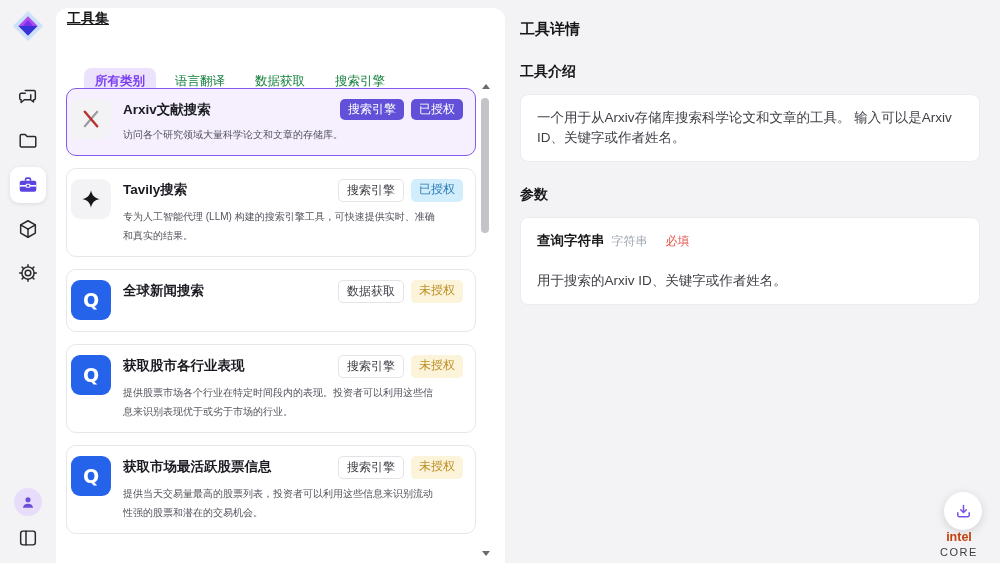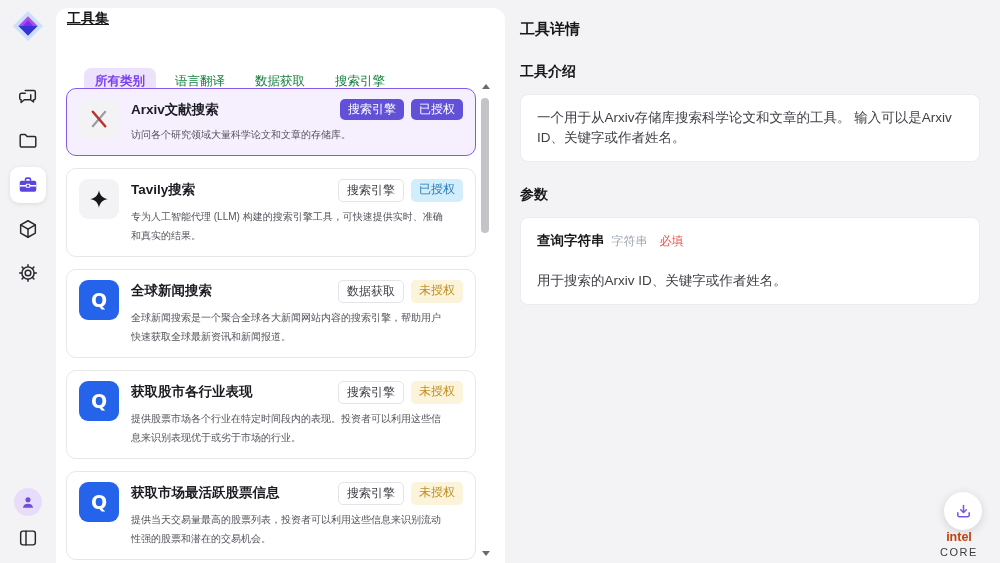--- a/index.html
+++ b/index.html
@@ -26,21 +26,21 @@
   .list-panel { position:absolute; left:56px; top:8px; width:449px; height:555px;
                 background:#fff; border-radius:12px 12px 0 0; overflow:hidden; }
   .lp-title { position:absolute; left:11px; top:2px; font-size:14px; font-weight:bold;text-decoration:underline; }
   .tabs { position:absolute; left:28px; top:48px; display:flex; gap:8px;margin-top:12px; }
   .tab { font-size:12.5px; color:#15803d; padding:5px 11px; border-radius:7px; cursor:pointer; white-space:nowrap; }
   .tab.active { background:#ece2fb; color:var(--accent,#7a3ff0); font-weight:bold; }
 
   .tool-list { position:absolute; left:10px; top:80px; width:410px; height:475px;
                display:flex; flex-direction:column; gap:12px; overflow:hidden; }
   .tool-card { flex-shrink:0; background:#fff; border:1px solid #e7e7ea; border-radius:10px;
-               padding:10px 12px 11px 12px; display:flex; gap:12px; }
+               padding:10px 12px 11px 4px; display:flex; gap:12px; }
   .tool-card.selected { background:var(--selected-bg,#f6f0fe); border:1.5px solid #8459ec; }
   .tool-icon { width:40px; height:40px; border-radius:9px; background:#f3f3f5; flex-shrink:0;
                display:flex; align-items:center; justify-content:center; }
   .tool-icon.blue { background:var(--blue-icon,#2563eb); }
   .tool-icon .q-glyph { color:#fff; font-weight:bold; font-size:19px; font-family:"DejaVu Sans",sans-serif; }
   .tool-main { flex:1; min-width:0; }
   .tool-head { display:flex; align-items:flex-start; }
   .tool-title { font-size:13.5px; font-weight:bold; color:#1b1b22; padding-top:2px; }
   .tool-badges { margin-left:auto; display:flex; gap:7px; }
   .badge { font-size:12px; padding:3px 8px; border-radius:5px; line-height:1.25; white-space:nowrap; }
@@ -59,21 +59,21 @@
        border-left:4px solid transparent; border-right:4px solid transparent; border-top:5px solid #6b6b72; }
 
   
   .detail { position:absolute; left:505px; top:0; width:495px; height:563px; padding:20px 20px 0 15px; }
   .dp-title { font-size:15px; font-weight:bold; }
   .dp-sub { font-size:14px; font-weight:bold; margin-top:24px; }
   .card { background:#fff; border:1px solid #ececef; border-radius:8px; margin-top:13px;
           padding:13px 16px; font-size:13.5px; color:#3f3f46; line-height:20px; }
   .param-name { font-size:13.5px; font-weight:bold; color:#18181b; }
   .param-type { font-size:12px; color:#9ca3af; margin-left:7px; }
-  .param-required { font-size:12px; color:var(--required-red,#e5574d); margin-left:12px; }
+  .param-required { font-size:12px; color:var(--required-red,#e5574d); margin-left:18px; }
   .param-desc { margin-top:20px; font-size:13.5px; color:#3f3f46; }
 
   
   .download-fab { position:absolute; right:18px; top:492px; width:38px; height:38px; border-radius:50%;
       background:#fff; box-shadow:0 2px 10px rgba(0,0,0,.14); display:flex; align-items:center; justify-content:center;
       border:none; cursor:pointer; }
   .intel-brand { position:absolute; right:9px; top:529px; width:64px; text-align:center; line-height:13px; }
   .intel-word { font-size:12.5px; font-weight:bold; color:#c2410c; letter-spacing:0; }
   .core-word { font-size:11px; color:#3c3c40; letter-spacing:1.5px; font-weight:normal; }
 </style>
@@ -204,21 +204,20 @@
           <span class="q-glyph">Q</span>
         </div>
     <div class="tool-main">
       <div class="tool-head">
         <div class="tool-title">全球新闻搜索</div>
         <div class="tool-badges">
           <span class="badge outline">数据获取</span>
           <span class="badge yellow">未授权</span>
         </div>
       </div>
-      <div class="tool-desc">全球新闻搜索是一个聚合全球各大新闻网站内容的搜索引擎，帮助用户快速获取全球最新资讯和新闻报道。</div>
     </div>
   </div>
   <div class="tool-card">
     <div class="tool-icon blue">
           <span class="q-glyph">Q</span>
         </div>
     <div class="tool-main">
       <div class="tool-head">
         <div class="tool-title">获取股市各行业表现</div>
         <div class="tool-badges">

